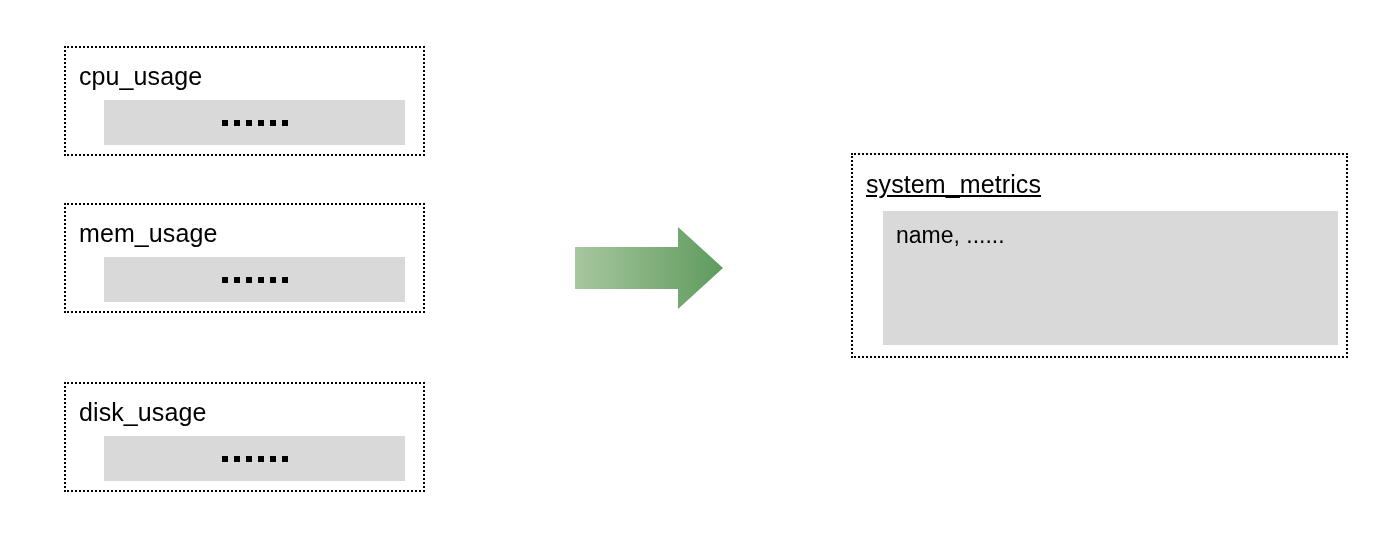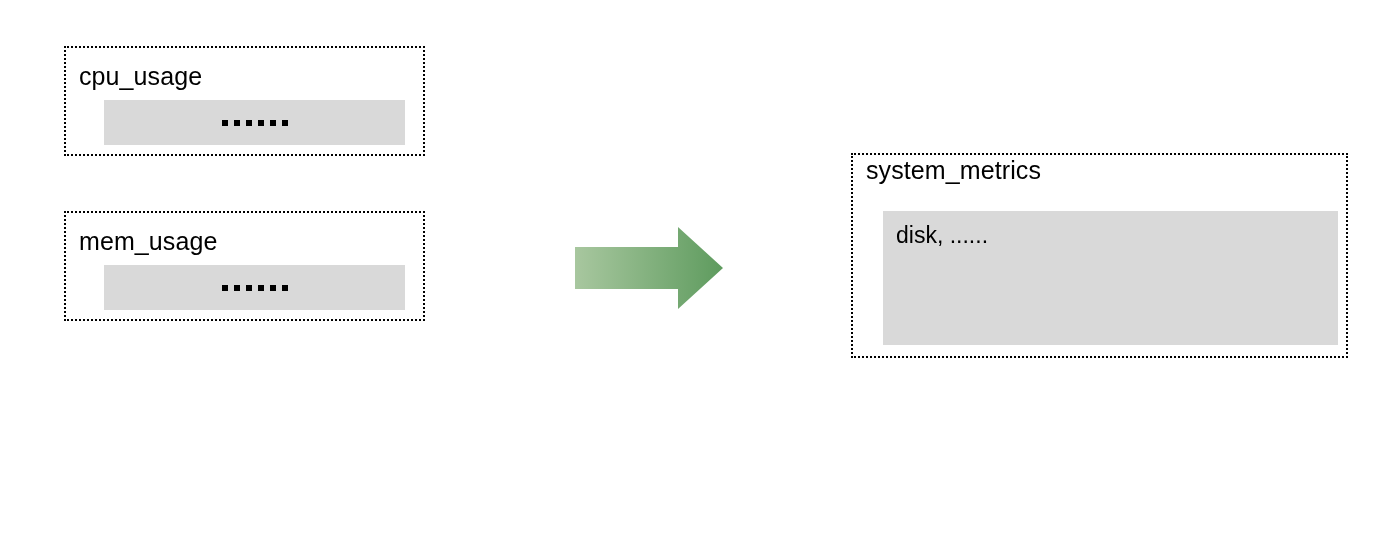--- a/index.html
+++ b/index.html
@@ -112,50 +112,64 @@
         <span class="sq"></span>
         <span class="sq"></span>
         <span class="sq"></span>
         <span class="sq"></span>
         <span class="sq"></span>
         <span class="dots-text">......</span>
       </div>
     </div>
   </div>
 
-  <div class="entity-box" style="left:64px; top:211px; width:361px; height:110px;">
+  <div class="entity-box" style="left:64px; top:203px; width:361px; height:110px;">
     <div class="entity-title" style="left:13px; top:14px;">mem_usage</div>
     <div class="body-panel" style="left:38px; top:52px; width:301px; height:45px;">
       <div class="dots-row" style="top:0; height:45px;">
         <span class="sq"></span>
         <span class="sq"></span>
         <span class="sq"></span>
         <span class="sq"></span>
         <span class="sq"></span>
         <span class="sq"></span>
         <span class="dots-text">......</span>
       </div>
     </div>
   </div>
 
+  <div class="entity-box" style="left:64px; top:382px; width:361px; height:110px;">
+    <div class="entity-title" style="left:13px; top:14px;">disk_usage</div>
+    <div class="body-panel" style="left:38px; top:52px; width:301px; height:45px;">
+      <div class="dots-row" style="top:0; height:45px;">
+        <span class="sq"></span>
+        <span class="sq"></span>
+        <span class="sq"></span>
+        <span class="sq"></span>
+        <span class="sq"></span>
+        <span class="sq"></span>
+        <span class="dots-text">......</span>
+      </div>
+    </div>
+  </div>
 
   <div class="arrow-wrap">
     <svg viewBox="0 0 152 88" xmlns="http://www.w3.org/2000/svg">
       <defs>
         <linearGradient id="arrowGrad" x1="0" y1="0" x2="1" y2="0">
           <stop offset="0%" stop-color="#a8c79f"></stop>
           <stop offset="100%" stop-color="#5e9b5e"></stop>
         </linearGradient>
       </defs>
       <polygon points="2,23 105,23 105,3 150,44 105,85 105,65 2,65" fill="url(#arrowGrad)"></polygon>
     </svg>
   </div>
 
   <div class="entity-box" style="left:851px; top:153px; width:497px; height:205px;">
-    <div class="entity-title" style="left:13px; top:1px;">system_metrics</div>
+    <div class="entity-title" style="left:13px; top:15px;text-decoration:underline;">system_metrics</div>
     <div class="body-panel" style="left:30px; top:56px; width:455px; height:134px;">
       <div class="field-list">
-        <div class="field-line">disk, ......</div>
+        <div class="field-line">name, ......</div>
       </div>
     </div>
   </div>
 
 </div>
 
 </body></html>

